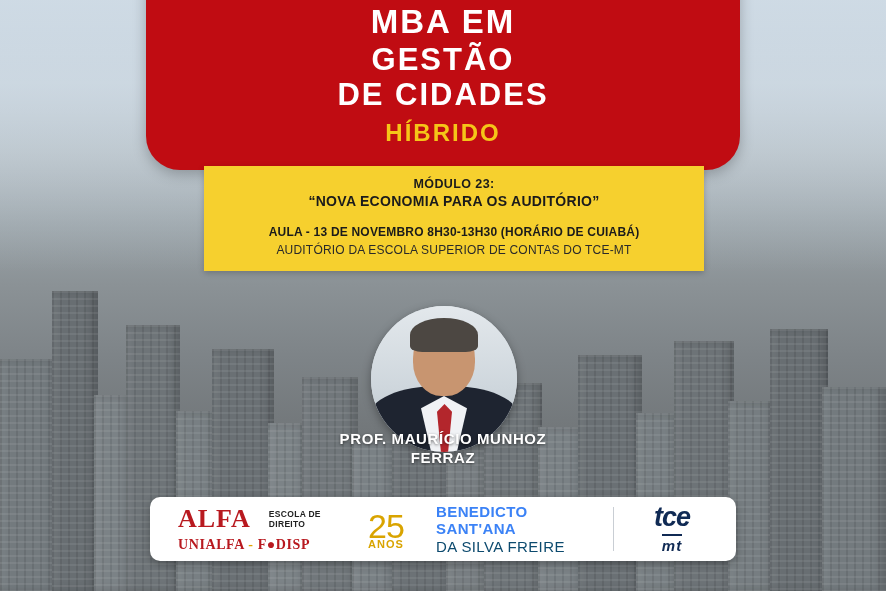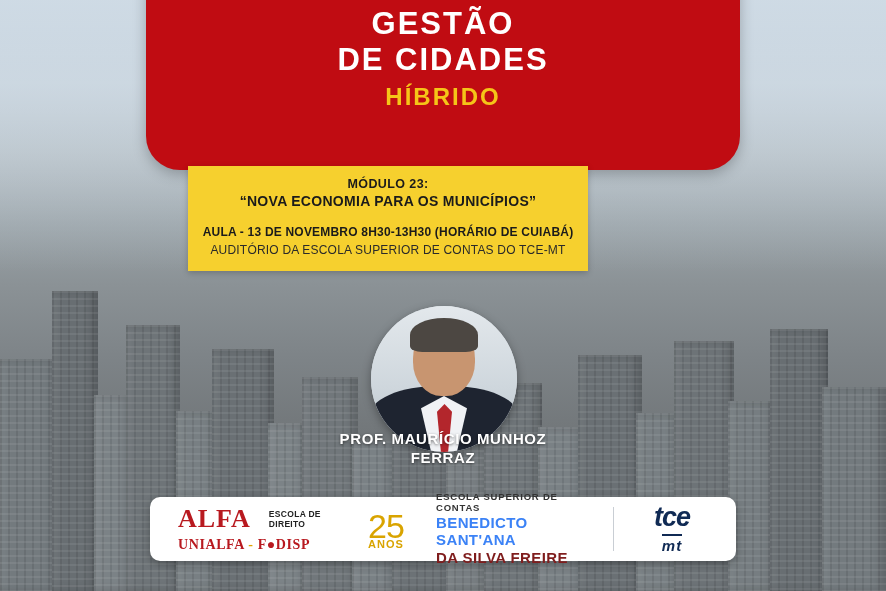--- a/index.html
+++ b/index.html
@@ -95,23 +95,23 @@
     font-size: 24px;
     font-weight: 700;
     letter-spacing: 2px;
     color: #f5c518;
     margin-top: 6px;
   }
 
   
   .yellow-box {
     position: absolute;
-    left: 188px;
+    left: 204px;
     top: 166px;
-    width: 400px;
+    width: 500px;
     height: 105px;
     background: #f6d02e;
     box-shadow: 0 2px 6px rgba(0,0,0,.22);
     text-align: center;
     color: #1b1b1b;
   }
   .yb-line1 {
     margin-top: 11px;
     font-size: 12.5px;
     font-weight: 700;
@@ -299,22 +299,22 @@
     letter-spacing: .8px;
   }
   .esc-l2 {
     font-size: 15px;
     font-weight: 700;
     color: #3b82f6;
     letter-spacing: .4px;
   }
   .esc-l3 {
     font-size: 15px;
-    font-weight: 700;
-    color: #7f1d1d;
+    font-weight: 400;
+    color: #0c4a6e;
     letter-spacing: .4px;
   }
 
   .divider {
     width: 1px;
     height: 44px;
     background: #c9ced4;
     margin: 0 12px;
   }
   .tce {
@@ -364,29 +364,30 @@
     <div class="b" style="left:636px; width:44px;  height:178px; background:#787f83;"></div>
     <div class="b" style="left:674px; width:60px;  height:250px; background:#6d7377;"></div>
     <div class="b" style="left:728px; width:48px;  height:190px; background:#767d81;"></div>
     <div class="b" style="left:770px; width:58px;  height:262px; background:#686e72;"></div>
     <div class="b" style="left:822px; width:64px;  height:204px; background:#737a7e;"></div>
     <div class="haze"></div>
   </div>
 
   <div class="red-panel">
     <div class="inner">
+      <div class="t-mba">MBA EM</div>
       <div class="t-gestao">GESTÃO</div>
       <div class="t-cidades">DE CIDADES</div>
       <div class="t-hibrido">HÍBRIDO</div>
     </div>
   </div>
 
   <div class="yellow-box">
     <div class="yb-line1">MÓDULO 23:</div>
-    <div class="yb-line2">“NOVA ECONOMIA PARA OS MUNICÍPIOS”</div>
+    <div class="yb-line2">“NOVA ECONOMIA PARA OS AUDITÓRIO”</div>
     <div class="yb-line3">AULA -  13 DE NOVEMBRO 8H30-13H30 (HORÁRIO DE CUIABÁ)</div>
     <div class="yb-line4">AUDITÓRIO DA ESCOLA SUPERIOR DE CONTAS DO TCE-MT</div>
   </div>
 
   <div class="photo-wrap">
     <div class="photo-bg"></div>
     <div class="suit"></div>
     <div class="shirt"></div>
     <div class="tie"></div>
     <div class="head"></div>
@@ -414,21 +415,20 @@
         <span>F●DISP</span>
       </div>
     </div>
 
     <div class="anos">
       <div class="anos-num">25</div>
       <div class="anos-lbl">ANOS</div>
     </div>
 
     <div class="esc">
-      <div class="esc-l1">ESCOLA SUPERIOR DE CONTAS</div>
       <div class="esc-l2">BENEDICTO SANT'ANA</div>
       <div class="esc-l3">DA SILVA FREIRE</div>
     </div>
 
     <div class="divider"></div>
 
     <div class="tce">
       <div class="tce-main">tce</div>
       <div class="tce-sub">mt</div>
     </div>

